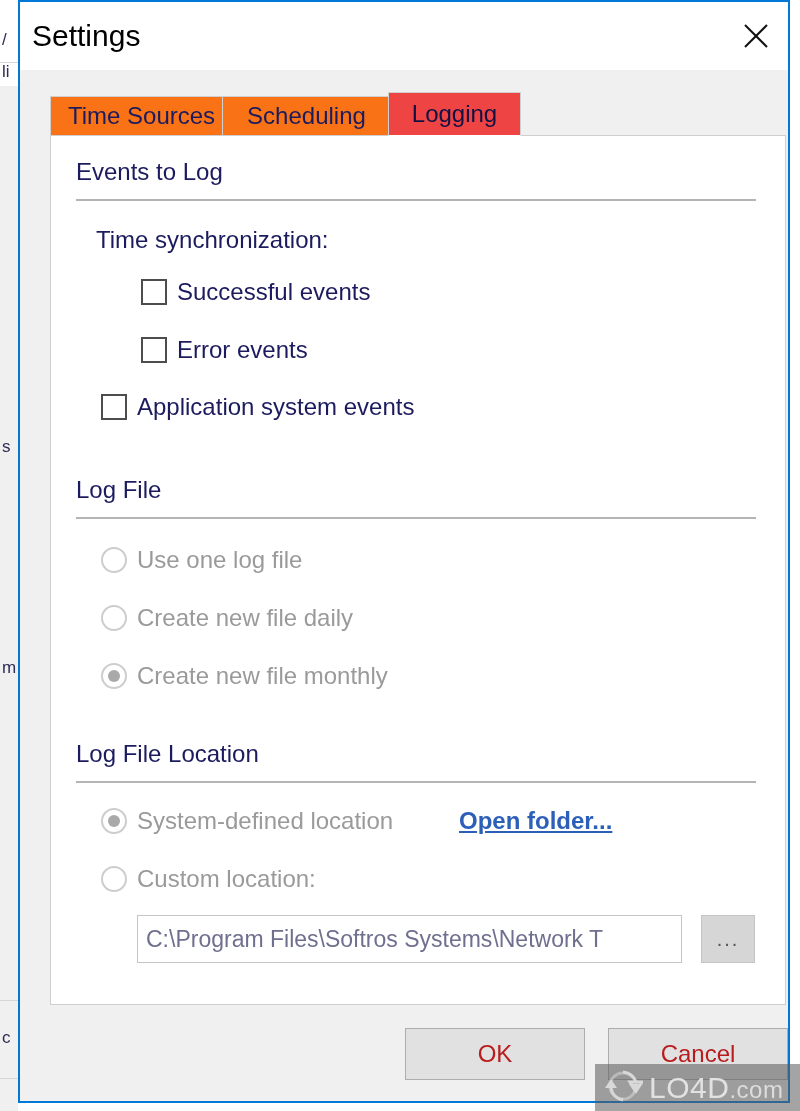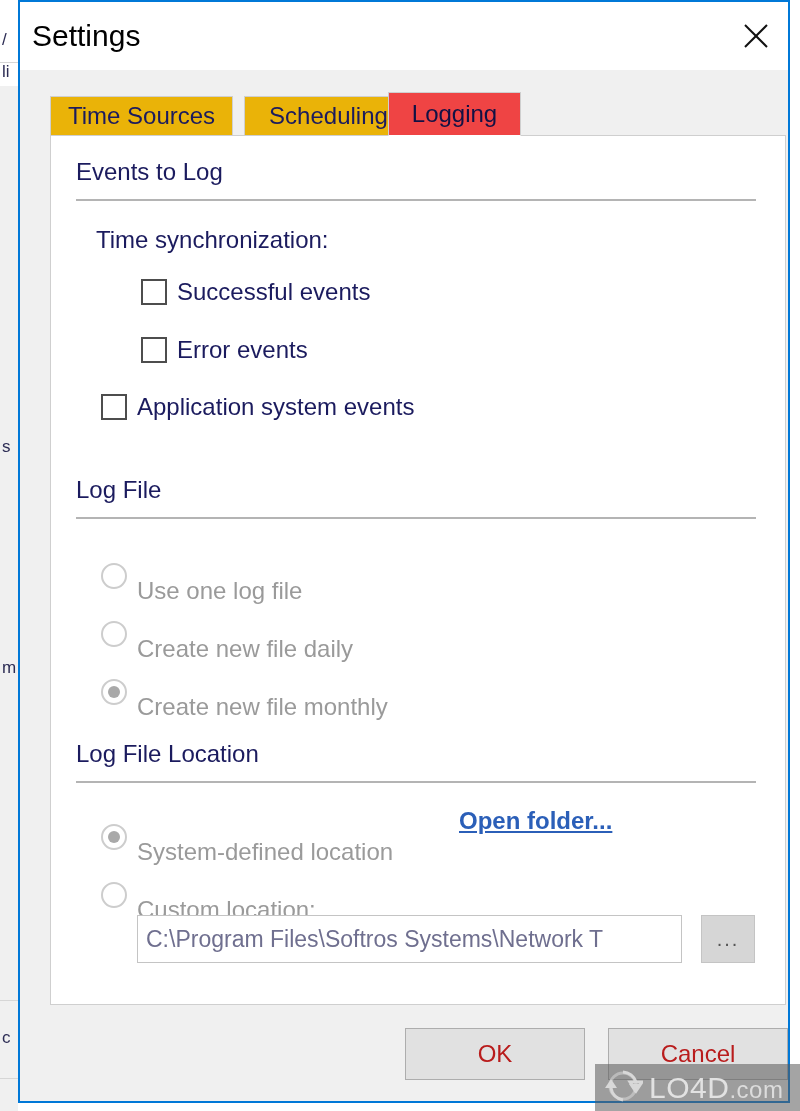--- a/index.html
+++ b/index.html
@@ -102,21 +102,21 @@
     position: absolute;
     left: 30px;
     top: 92px;
     width: 710px;
     height: 43px;
   }
   .tab {
     position: absolute;
     top: 4px;
     height: 39px;
-    background: #eab308;
+    background: #f97316;
     border: 1px solid #cfcfcf;
     border-bottom: none;
     box-sizing: border-box;
     display: flex;
     align-items: center;
     justify-content: center;
     font-size: 24px;
     color: #1b1b5e;
     padding: 0 10px;
     cursor: default;
@@ -210,21 +210,20 @@
     left: 50%; top: 50%;
     width: 12px; height: 12px;
     margin-left: -6px; margin-top: -6px;
     border-radius: 50%;
     background: #a9a9a9;
   }
   .rb-text {
     font-size: 24px;
     color: #9a9a9a;
     margin-left: 10px;
-    margin-top: 31px;
   }
 
   
   #open-folder-link {
     position: absolute;
     font-size: 24px;
     color: #2b5fb8;
     text-decoration: underline;
     white-space: nowrap;
     cursor: default;
@@ -335,21 +334,21 @@
             <line x1="26" y1="4" x2="4" y2="26" stroke="#111" stroke-width="2"></line>
           </svg>
         </span>
       </div>
     </div>
 
     <div id="tabstrip">
       <div class="tab" style="left:0px;width:183px;">
         <span>Time Sources</span>
       </div>
-      <div class="tab" style="left:194px;width:169px;">
+      <div class="tab" style="left:172px;width:169px;">
         <span>Scheduling</span>
       </div>
       <div class="tab active" style="left:338px;width:133px;">
         <span>Logging</span>
       </div>
     </div>
 
     <div id="tabpanel">
 
       <div class="group-title" style="left:25px;top:22px;">Events to Log</div>

